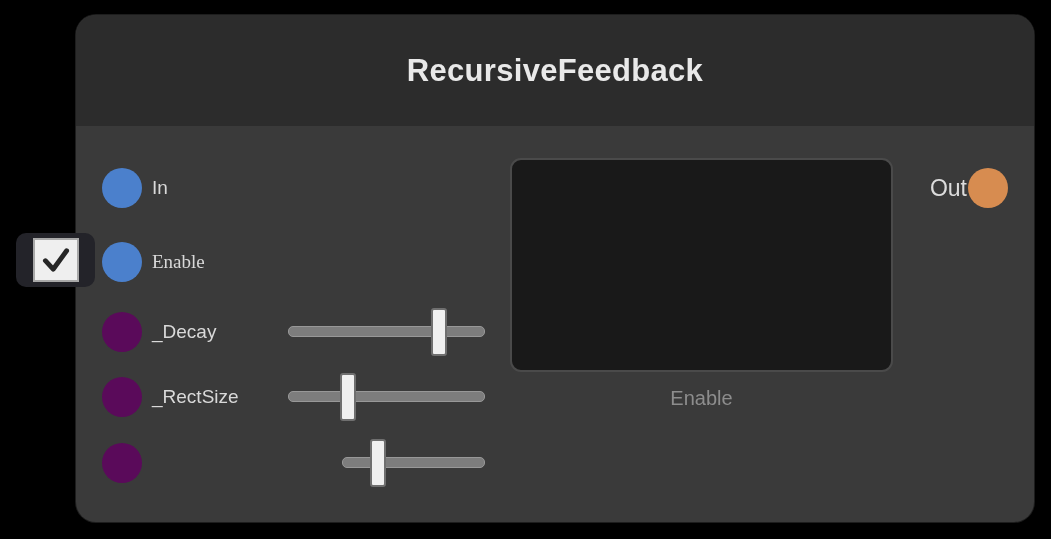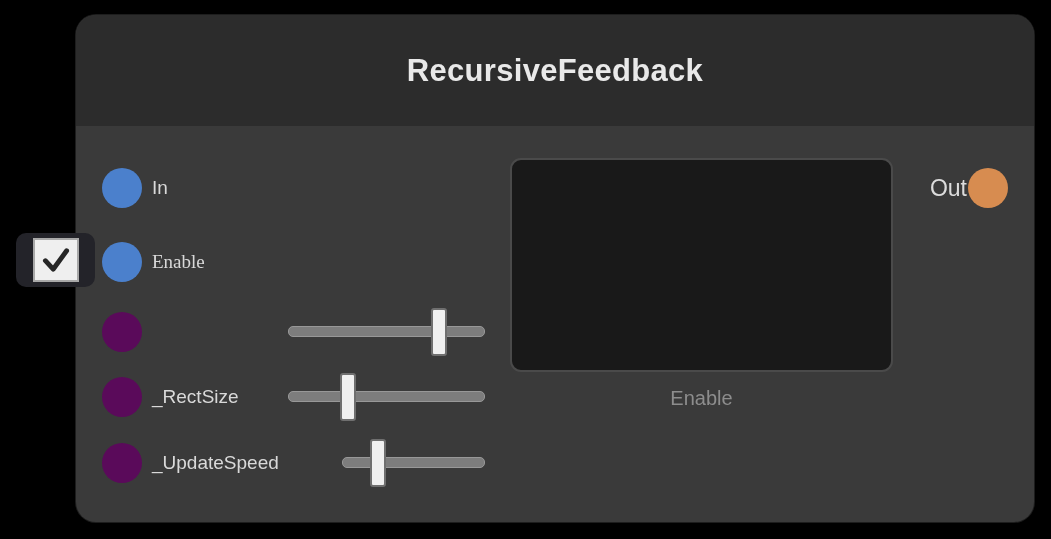--- a/index.html
+++ b/index.html
@@ -90,32 +90,32 @@
         <svg width="34" height="34" viewBox="0 0 24 24">
           <polyline points="4.5,12.5 10,18.5 19.5,5.5" fill="none" stroke="#262626" stroke-width="3.4" stroke-linecap="round" stroke-linejoin="round"></polyline>
         </svg>
       </span>
     </div>
   </div>
   <div class="port" style="left: 26px; top: 227px; background-color: rgb(75, 128, 204);"></div>
   <div class="row-label" style="left:76px;top:227px;font-family:Liberation Serif, serif;">Enable</div>
 
   <div class="port" style="left: 26px; top: 297px; background-color: rgb(90, 10, 90);"></div>
+  <div class="row-label" style="left:76px;top:297px;">_Decay</div>
   <div class="slider" style="left:212px;top:311px;width:197px;">
     <div class="thumb" style="left: calc(77% - 8px);"></div>
   </div>
 
   <div class="port" style="left: 26px; top: 362px; background-color: rgb(90, 10, 90);"></div>
   <div class="row-label" style="left:76px;top:362px;">_RectSize</div>
   <div class="slider" style="left:212px;top:376px;width:197px;">
     <div class="thumb" style="left: calc(30% - 8px);"></div>
   </div>
 
   <div class="port" style="left: 26px; top: 428px; background-color: rgb(90, 10, 90);"></div>
-  <div class="row-label" style="left:76px;top:428px;">_UpdateSpeed</div>
   <div class="slider" style="left:266px;top:442px;width:143px;">
     <div class="thumb" style="left: calc(25% - 8px);"></div>
   </div>
 
   <div class="preview-box"></div>
   <div class="preview-label">Enable</div>
 
   <div class="out-row">
     <span class="out-text">Out</span>
     <div class="port" style="background-color: rgb(215, 140, 80);"></div>

